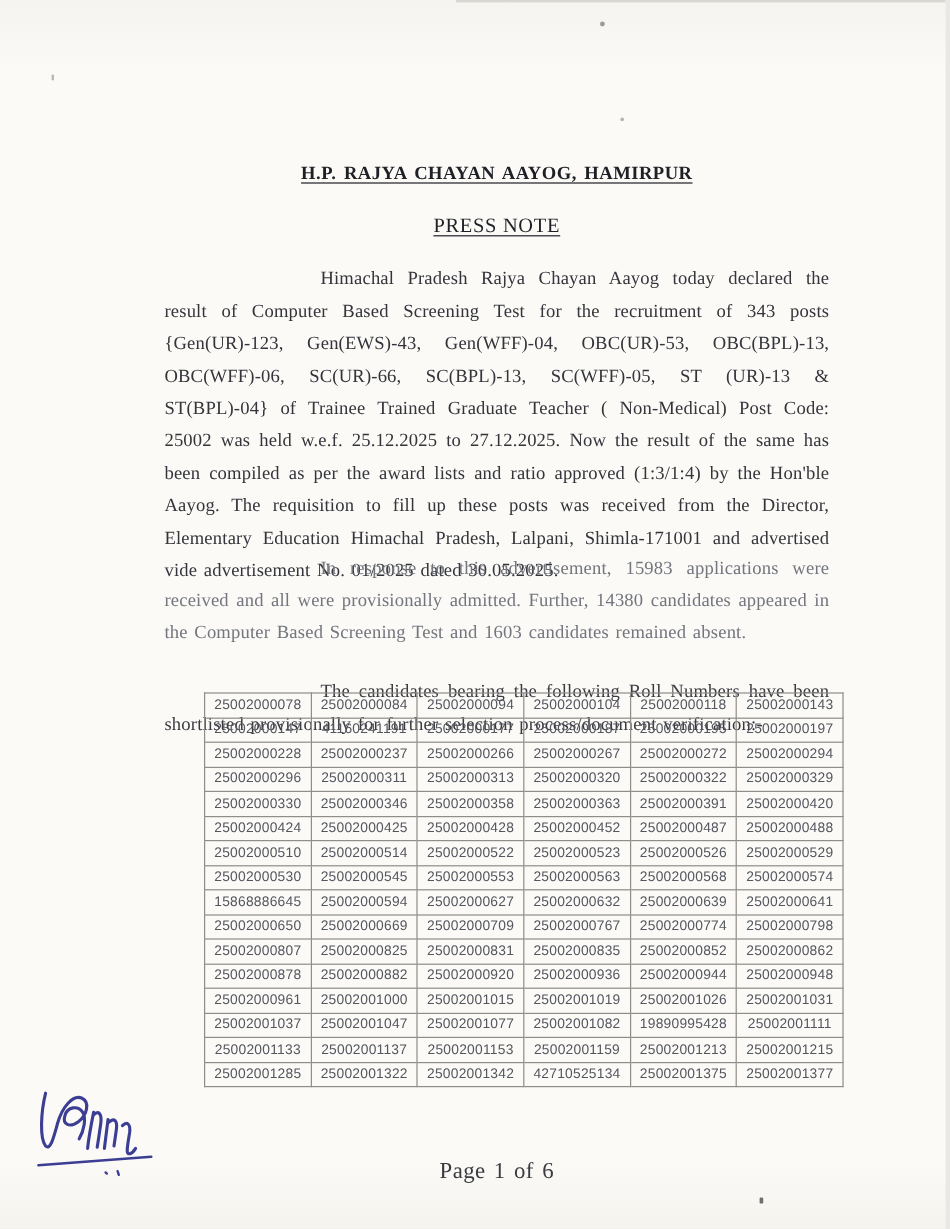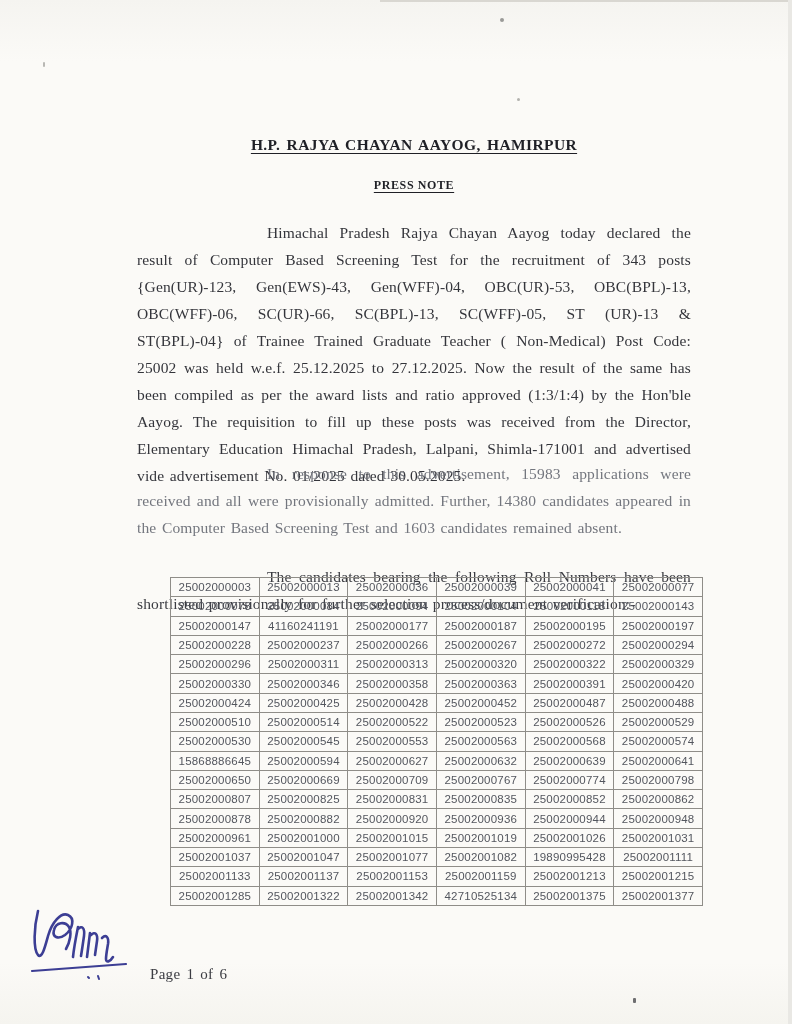--- a/index.html
+++ b/index.html
@@ -23,21 +23,21 @@
     text-align:center;
   }
   .doc-title{
     font-size:15.5px;font-weight:bold;letter-spacing:.4px;
     color:#1f2026;
     text-decoration:underline;text-underline-offset:3px;
     word-spacing:2px;
   }
   .doc-subtitle{
     margin-top:24px;
-    font-size:12px;font-weight:bold;letter-spacing:.6px;
+    font-size:17px;font-weight:normal;letter-spacing:.6px;
     color:#1f2026;
     text-decoration:underline;text-underline-offset:3px;
   }
   .bodytext{
     position:absolute;left:137px;width:554px;
     font-size:15.5px;line-height:27px;
     text-align:justify;text-indent:130px;
     word-spacing:1.5px;letter-spacing:.15px;
   }
   .p1{top:203px;color:#34353b;}
@@ -52,22 +52,22 @@
   .rolltable td{
     border:1px solid #8f8d88;
     text-align:center;vertical-align:middle;
     padding:0;height:18px;
     letter-spacing:.2px;
   }
   .signature{
     position:absolute;left:28px;top:905px;width:110px;height:78px;
   }
   .footer{
-    position:absolute;left:150px;top:966px;width:554px;
-    font-size:15px;color:#3b3c42;
+    position:absolute;left:137px;top:966px;width:554px;
+    text-align:center;font-size:19px;color:#3b3c42;
     letter-spacing:.3px;word-spacing:2px;
   }
 </style>
 </head>
 <body>
 
 <div class="page">
 
   <div class="scan-edge"></div>
   <div class="speck" style="left:500px;top:18px;width:4px;height:4px;background:#9a9a98;"></div>
@@ -79,28 +79,20 @@
     <div class="doc-title">H.P. RAJYA CHAYAN AAYOG, HAMIRPUR</div>
     <div class="doc-subtitle">PRESS NOTE</div>
   </div>
 
   <p class="bodytext p1">Himachal Pradesh Rajya Chayan Aayog today declared the result of Computer Based Screening Test for the recruitment of 343 posts {Gen(UR)-123, Gen(EWS)-43, Gen(WFF)-04, OBC(UR)-53, OBC(BPL)-13, OBC(WFF)-06, SC(UR)-66, SC(BPL)-13, SC(WFF)-05, ST (UR)-13 &amp; ST(BPL)-04} of Trainee Trained Graduate Teacher ( Non-Medical) Post Code: 25002 was held w.e.f. 25.12.2025 to 27.12.2025. Now the result of the same has been compiled as per the award lists and ratio approved (1:3/1:4) by the Hon'ble Aayog. The requisition to fill up these posts was received from the Director, Elementary Education Himachal Pradesh, Lalpani, Shimla-171001 and advertised vide advertisement No. 01/2025 dated 30.05.2025.</p>
   <p class="bodytext p2">In response to this advertisement, 15983 applications were received and all were provisionally admitted. Further, 14380 candidates appeared in the Computer Based Screening Test and 1603 candidates remained absent.</p>
   <p class="bodytext p3">The candidates bearing the following Roll Numbers have been shortlisted provisionally for further selection process/document verification:-</p>
 
   <table class="rolltable">
     <tbody>
-        <tr>
-          <td>25002000003</td>
-          <td>25002000013</td>
-          <td>25002000036</td>
-          <td>25002000039</td>
-          <td>25002000041</td>
-          <td>25002000077</td>
-        </tr>
         <tr>
           <td>25002000078</td>
           <td>25002000084</td>
           <td>25002000094</td>
           <td>25002000104</td>
           <td>25002000118</td>
           <td>25002000143</td>
         </tr>
         <tr>
           <td>25002000147</td>

